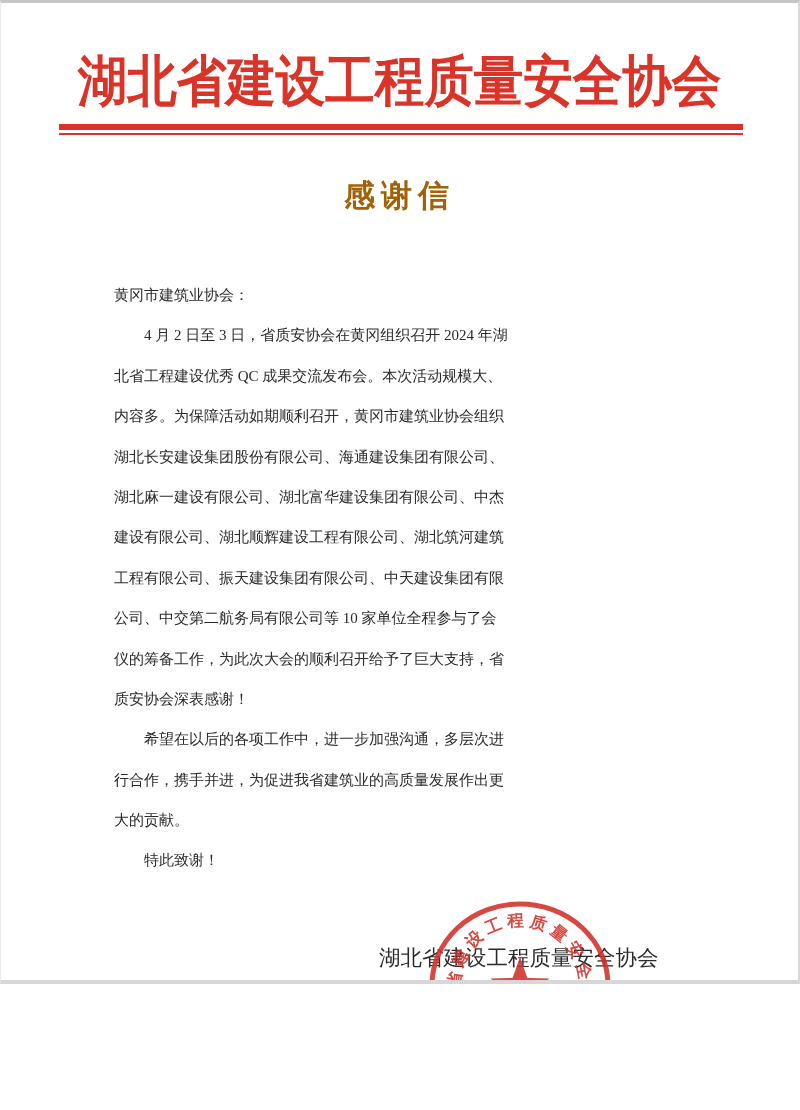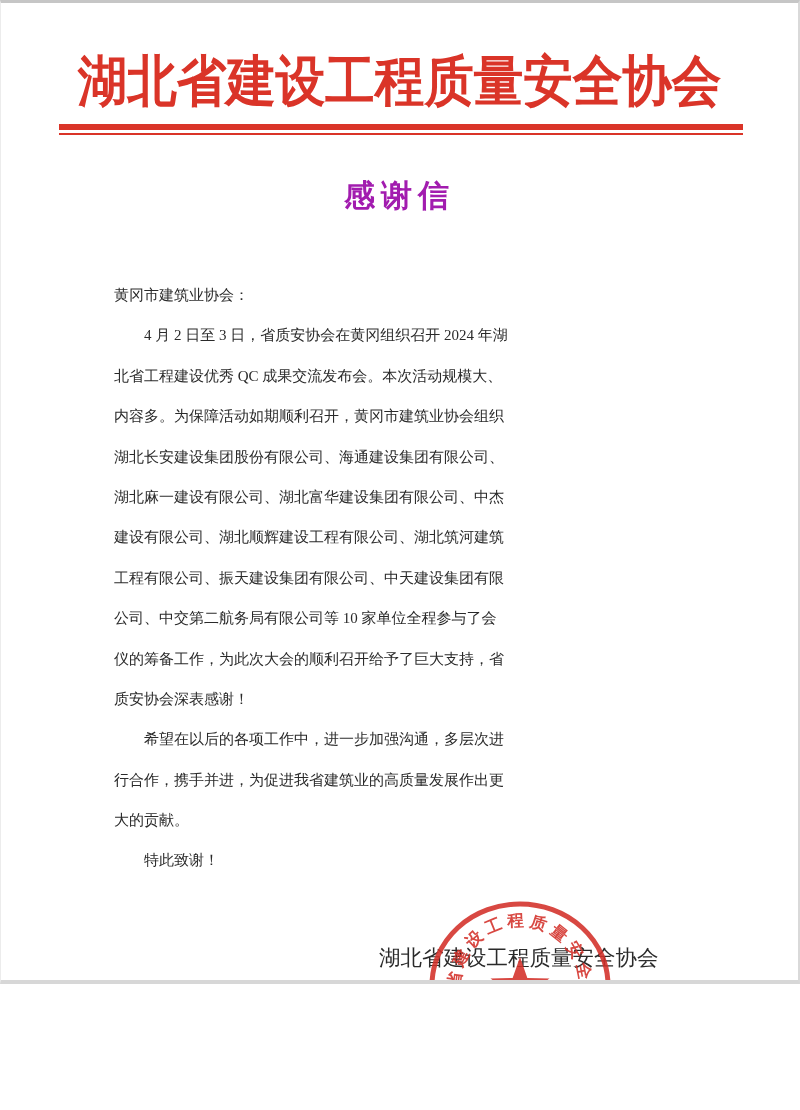--- a/index.html
+++ b/index.html
@@ -29,21 +29,21 @@
   }
   .rule{position:absolute;top:121px;left:58px;width:684px;}
   .rule-thick{height:6px;background:#da3428;}
   .rule-thin{height:2px;background:#da3428;margin-top:3px;}
   .letter-title{
     position:absolute;top:172px;left:0;right:0;
     margin:0;
     text-align:center;
     font-size:31px;
     font-weight:bold;
-    color:#a21caf;
+    color:#a16207;
     letter-spacing:6px;
   }
   .body-block{
     position:absolute;
     top:272px;left:113px;width:600px;
     font-size:15px;
     color:#2a2a2a;
     white-space:pre;
   }
   .body-line{

